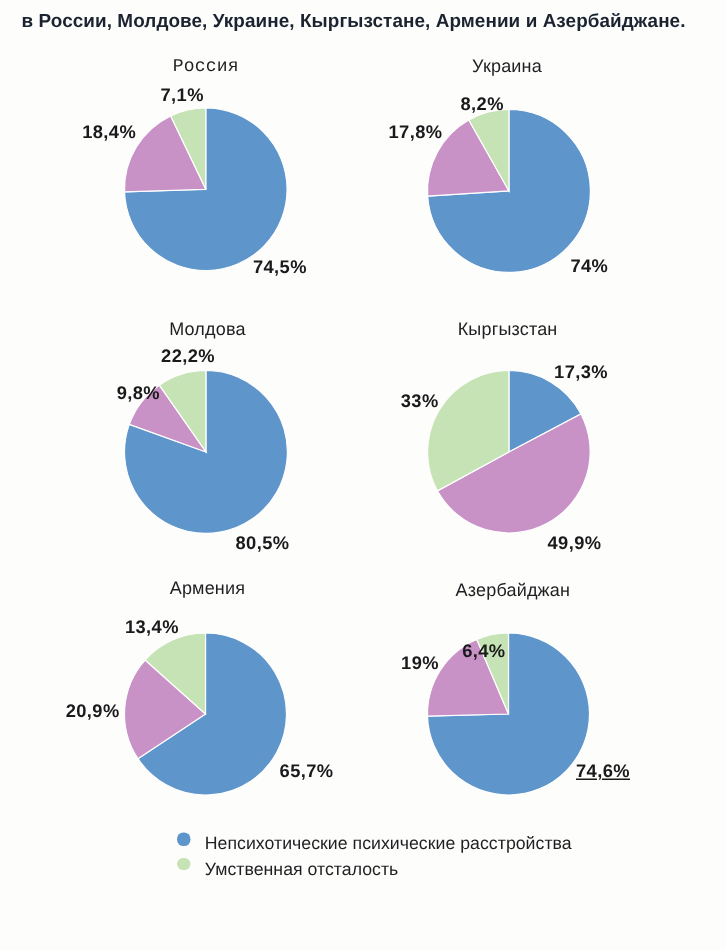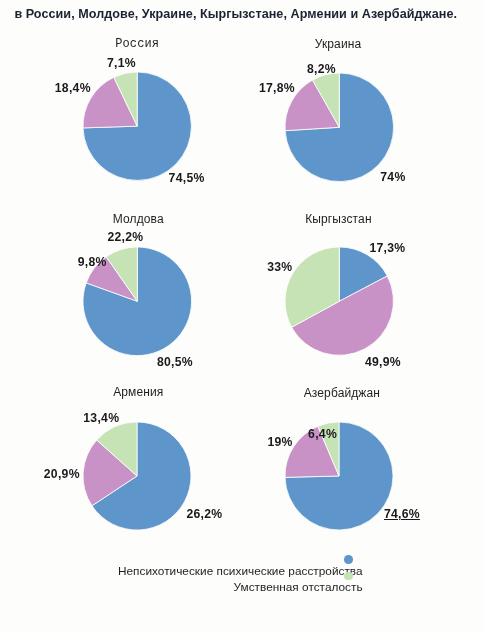--- a/index.html
+++ b/index.html
@@ -21,21 +21,21 @@
   .pie-panel { position:absolute; }
   .panel-title {
     position:absolute; text-align:center; font-size:12px; color:#1f1f21; line-height:12px; letter-spacing:0.12px;
     white-space:nowrap;
   }
   .pct-label {
     position:absolute; font-size:12.2px; font-weight:bold; color:#1a1a1c; line-height:12px; letter-spacing:0.28px;
     white-space:nowrap;
   }
   #legend { position:absolute; left:118px; top:555.2px; }
-  .legend-row { display:flex; align-items:flex-end; height:16.4px;flex-direction:column; }
+  .legend-row { display:flex; align-items:flex-start; height:16.4px; }
   .legend-dot { width:8.5px; height:8.5px; border-radius:50%; margin-right:10px; flex:0 0 auto; }
   .legend-label { font-size:11.8px; color:#1f1f21; white-space:nowrap; letter-spacing:0.02px; }
 </style>
 </head>
 <body>
 
 <div id="figure-title">
   <div>в России, Молдове, Украине, Кыргызстане, Армении и Азербайджане.</div>
 </div>
 
@@ -85,21 +85,21 @@
     <div class="pct-label" style="left: 365px; top: 356.2px;">49,9%</div>
     <div class="pct-label" style="left: 267.2px; top: 261.2px;">33%</div>
     <div class="pie-panel" style="left: 79.9px; top: 419.1px; width: 114px; height: 114px;">
     <svg class="pie-svg" width="114" height="114" viewBox="0 0 114 114">
         <path d="M 57.00 57.00 L 57.00 3.00 A 54.00 54.00 0 1 1 11.96 86.79 Z" fill="#5e95cb" stroke="#ffffff" stroke-width="0.8"></path>
         <path d="M 57.00 57.00 L 11.96 86.79 A 54.00 54.00 0 0 1 16.72 21.04 Z" fill="#c892c6" stroke="#ffffff" stroke-width="0.8"></path>
         <path d="M 57.00 57.00 L 16.72 21.04 A 54.00 54.00 0 0 1 57.00 3.00 Z" fill="#c6e3b5" stroke="#ffffff" stroke-width="0.8"></path>
       </svg>
   </div>
     <div class="panel-title" style="left: 38.3px; top: 386px; width: 200px;">Армения</div>
-    <div class="pct-label" style="left: 186.4px; top: 508.2px;">26,2%</div>
+    <div class="pct-label" style="left: 186.4px; top: 508.2px;">65,7%</div>
     <div class="pct-label" style="left: 43.8px; top: 468.2px;">20,9%</div>
     <div class="pct-label" style="left: 83.3px; top: 412.2px;">13,4%</div>
     <div class="pie-panel" style="left: 281.8px; top: 419.1px; width: 114px; height: 114px;">
     <svg class="pie-svg" width="114" height="114" viewBox="0 0 114 114">
         <path d="M 57.00 57.00 L 57.00 3.00 A 54.00 54.00 0 1 1 3.02 58.36 Z" fill="#5e95cb" stroke="#ffffff" stroke-width="0.8"></path>
         <path d="M 57.00 57.00 L 3.02 58.36 A 54.00 54.00 0 0 1 35.87 7.31 Z" fill="#c892c6" stroke="#ffffff" stroke-width="0.8"></path>
         <path d="M 57.00 57.00 L 35.87 7.31 A 54.00 54.00 0 0 1 57.00 3.00 Z" fill="#c6e3b5" stroke="#ffffff" stroke-width="0.8"></path>
       </svg>
   </div>
     <div class="panel-title" style="left: 241.9px; top: 386.8px; width: 200px;">Азербайджан</div>

